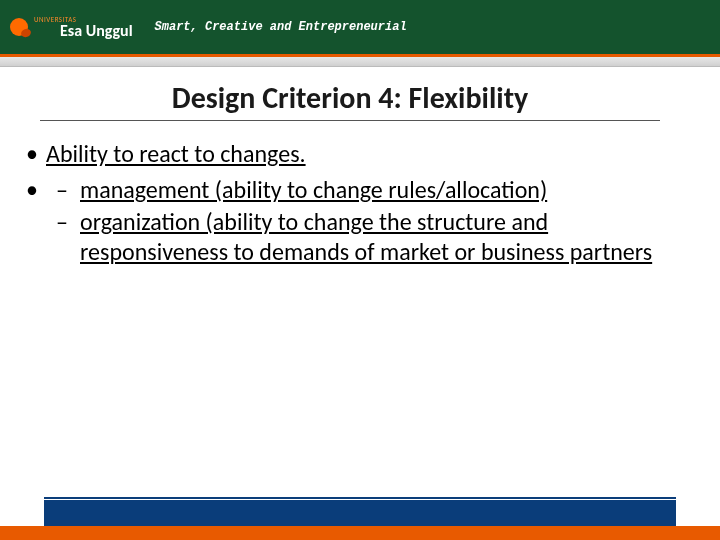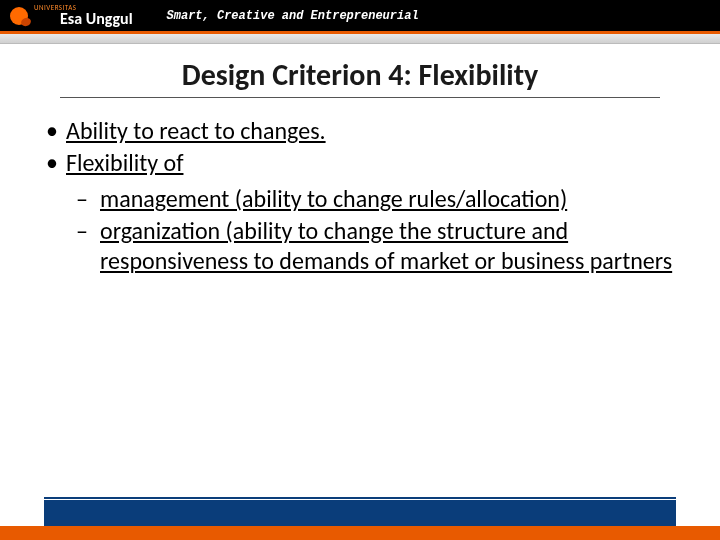--- a/index.html
+++ b/index.html
@@ -6,27 +6,26 @@
   body {
     width: 720px;
     height: 540px;
     font-family: Calibri, Arial, sans-serif;
     background: #ffffff;
     position: relative;
     overflow: hidden;
   }
   .header-bar {
     width: 100%;
-    height: 31px;
-    background: #000000;
+    height: 54px;
+    background: #14532d;
     display: flex;
     align-items: center;
     padding-left: 10px;
     position: relative;
-    gap: 12px;
   }
   .logo-area {
     display: flex;
     align-items: center;
     gap: 6px;
   }
   .logo-circle {
     width: 18px;
     height: 18px;
     background: #ff6a00;
@@ -73,21 +72,21 @@
     height: 3px;
     background: #e85a00;
   }
   .thick-grey {
     width: 100%;
     height: 10px;
     background: linear-gradient(to bottom, #e8e8e8, #d0d0d0);
     border-bottom: 1px solid #bbb;
   }
   .content {
-    padding: 12px 40px 0 40px;
+    padding: 12px 40px 0 20px;
   }
   .title {
     font-size: 30px;
     color: #1a1a1a;
     text-align: center;
     border-bottom: 1px solid #555;
     padding-bottom: 4px;
     margin: 0 20px 18px 20px;
   }
   .bullets {
@@ -160,21 +159,20 @@
   <div class="tagline">Smart, Creative and Entrepreneurial</div>
 </div>
 <div class="thin-orange"></div>
 <div class="thick-grey"></div>
 
 <div class="content">
   <h1 class="title">Design Criterion 4: Flexibility</h1>
   <ul class="bullets">
     <li>Ability to react to changes.</li>
     <li>
-      <span>Flexibility of</span>
       <ul class="sub">
         <li>management (ability to change rules/allocation)</li>
         <li>organization (ability to change the structure and responsiveness to demands of market or business partners</li>
       </ul>
     </li>
   </ul>
 </div>
 
 <div class="footer">
   <div class="footer-line1"></div>

